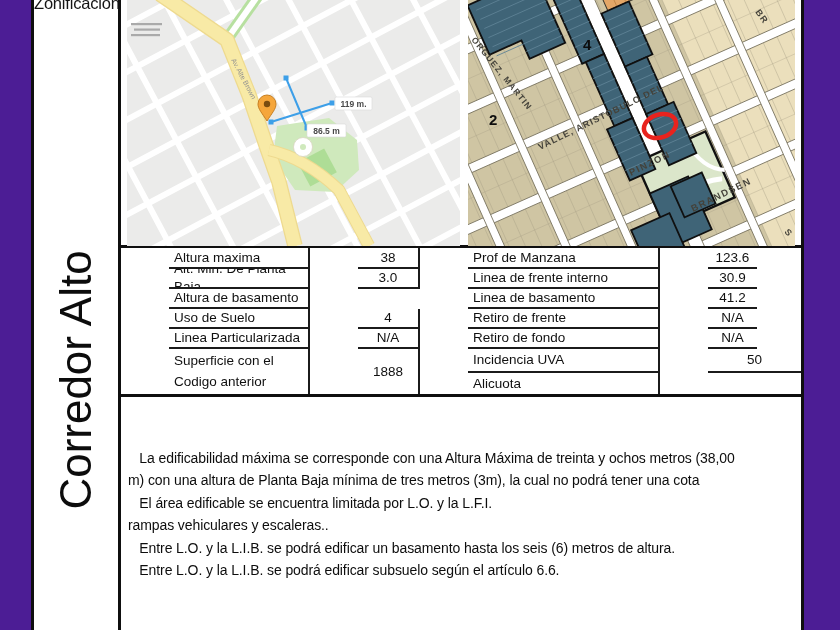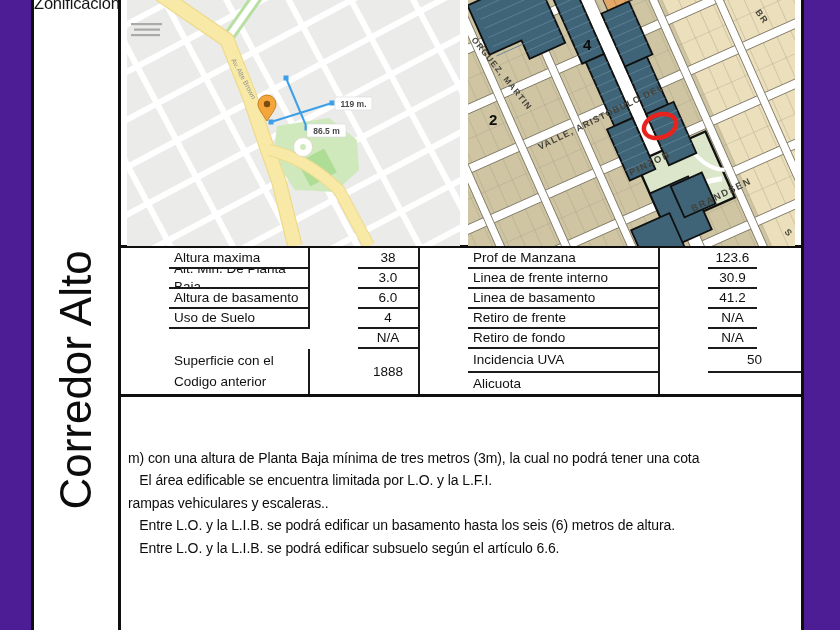--- a/index.html
+++ b/index.html
@@ -182,44 +182,45 @@
       <div class="c val no-r" style="grid-area:1/4">123.6</div>
       <div class="c val no-r" style="grid-area:1/5">m.</div>
 
       <div class="c lbl" style="grid-area:2/1">Alt. Min. De Planta Baja</div>
       <div class="c val" style="grid-area:2/2">3.0</div>
       <div class="c lbl" style="grid-area:2/3">Linea de frente interno</div>
       <div class="c val no-r" style="grid-area:2/4">30.9</div>
       <div class="c val no-r" style="grid-area:2/5">m.</div>
 
       <div class="c lbl" style="grid-area:3/1">Altura de basamento</div>
-      <div class="c val" style="grid-area:3/2">6.0</div>
       <div class="c lbl" style="grid-area:3/3">Linea de basamento</div>
       <div class="c val no-r" style="grid-area:3/4">41.2</div>
       <div class="c val no-r" style="grid-area:3/5">m.</div>
 
       <div class="c lbl" style="grid-area:4/1">Uso de Suelo</div>
       <div class="c val" style="grid-area:4/2">4</div>
       <div class="c lbl" style="grid-area:4/3">Retiro de frente</div>
       <div class="c val no-r" style="grid-area:4/4">N/A</div>
       <div class="c val no-r" style="grid-area:4/5">m.</div>
 
+      <div class="c lbl" style="grid-area:5/1">Linea Particularizada</div>
       <div class="c val" style="grid-area:5/2">N/A</div>
       <div class="c lbl" style="grid-area:5/3">Retiro de fondo</div>
       <div class="c val no-r" style="grid-area:5/4">N/A</div>
       <div class="c val no-r" style="grid-area:5/5">m.</div>
 
       <div class="c lbl wrap no-b" style="grid-area:6/1/8/2">Superficie con el Codigo anterior</div>
       <div class="c val no-b" style="grid-area:6/2/8/3">1888</div>
       <div class="c lbl" style="grid-area:6/3">Incidencia UVA</div>
       <div class="c val no-r" style="grid-area:6/4/7/6">50</div>
       <div class="c lbl no-b" style="grid-area:7/3">Alicuota</div>
     </div>
 
     <div class="notes">
+      <div>   La edificabilidad máxima se corresponde con una Altura Máxima de treinta y ochos metros (38,00</div>
       <div>m) con una altura de Planta Baja mínima de tres metros (3m), la cual no podrá tener una cota</div>
       <div>   El área edificable se encuentra limitada por L.O. y la L.F.I.</div>
       <div>rampas vehiculares y escaleras..</div>
       <div>   Entre L.O. y la L.I.B. se podrá edificar un basamento hasta los seis (6) metros de altura.</div>
       <div>   Entre L.O. y la L.I.B. se podrá edificar subsuelo según el artículo 6.6.</div>
     </div>
 
   </div>
 </div>
 

